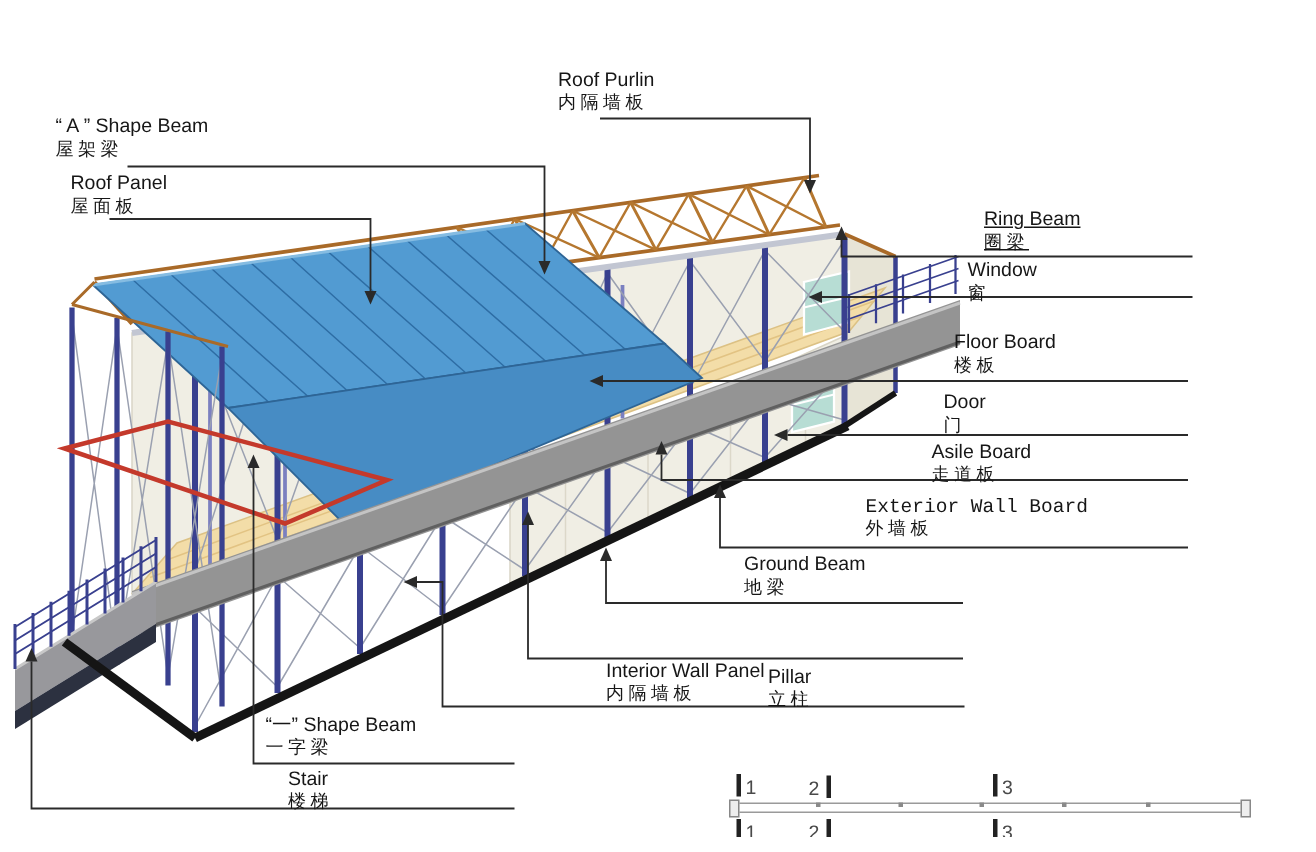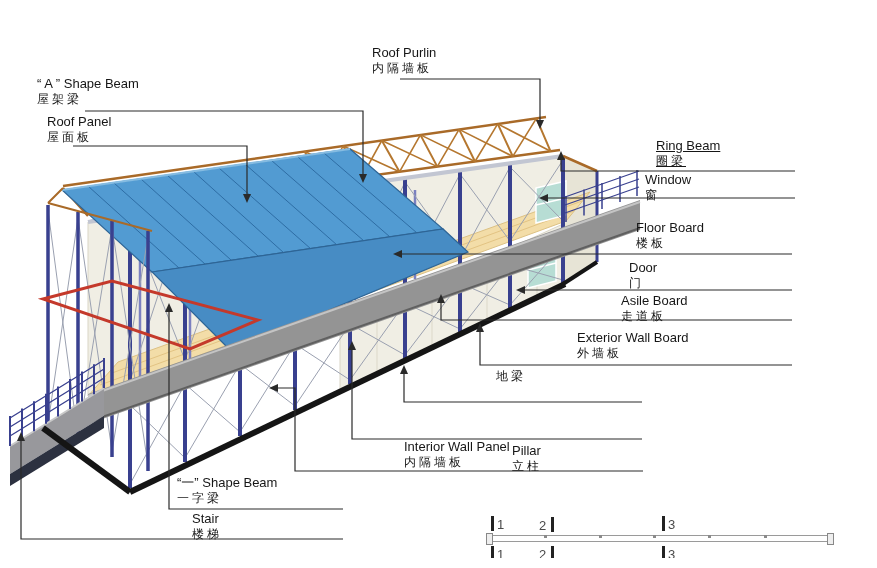--- a/index.html
+++ b/index.html
@@ -171,25 +171,26 @@
     <span class="zh">楼板</span>
   </div>
   <div class="lbl" style="left:621px;top:293px;width:110px;">
     <span class="en">Asile Board</span>
     <span class="zh">走道板</span>
   </div>
   <div class="lbl" style="left:629px;top:260px;width:110px;">
     <span class="en">Door</span>
     <span class="zh">门</span>
   </div>
-  <div class="lbl" style="left:577px;top:330px;width:160px;">
+  <div class="lbl" style="left:577px;top:330px;width:160px;font-family:Liberation Mono, monospace;">
     <span class="en">Exterior Wall Board</span>
     <span class="zh">外墙板</span>
   </div>
   <div class="lbl" style="left:496px;top:368px;width:140px;">
+    <span class="en">Ground Beam</span>
     <span class="zh">地梁</span>
   </div>
   <div class="lbl" style="left:404px;top:406px;width:175px;margin-top:33px;">
     <span class="en">Interior Wall Panel</span>
     <span class="zh">内隔墙板</span>
   </div>
   <div class="lbl" style="left:512px;top:443px;width:110px;">
     <span class="en">Pillar</span>
     <span class="zh">立柱</span>
   </div>

